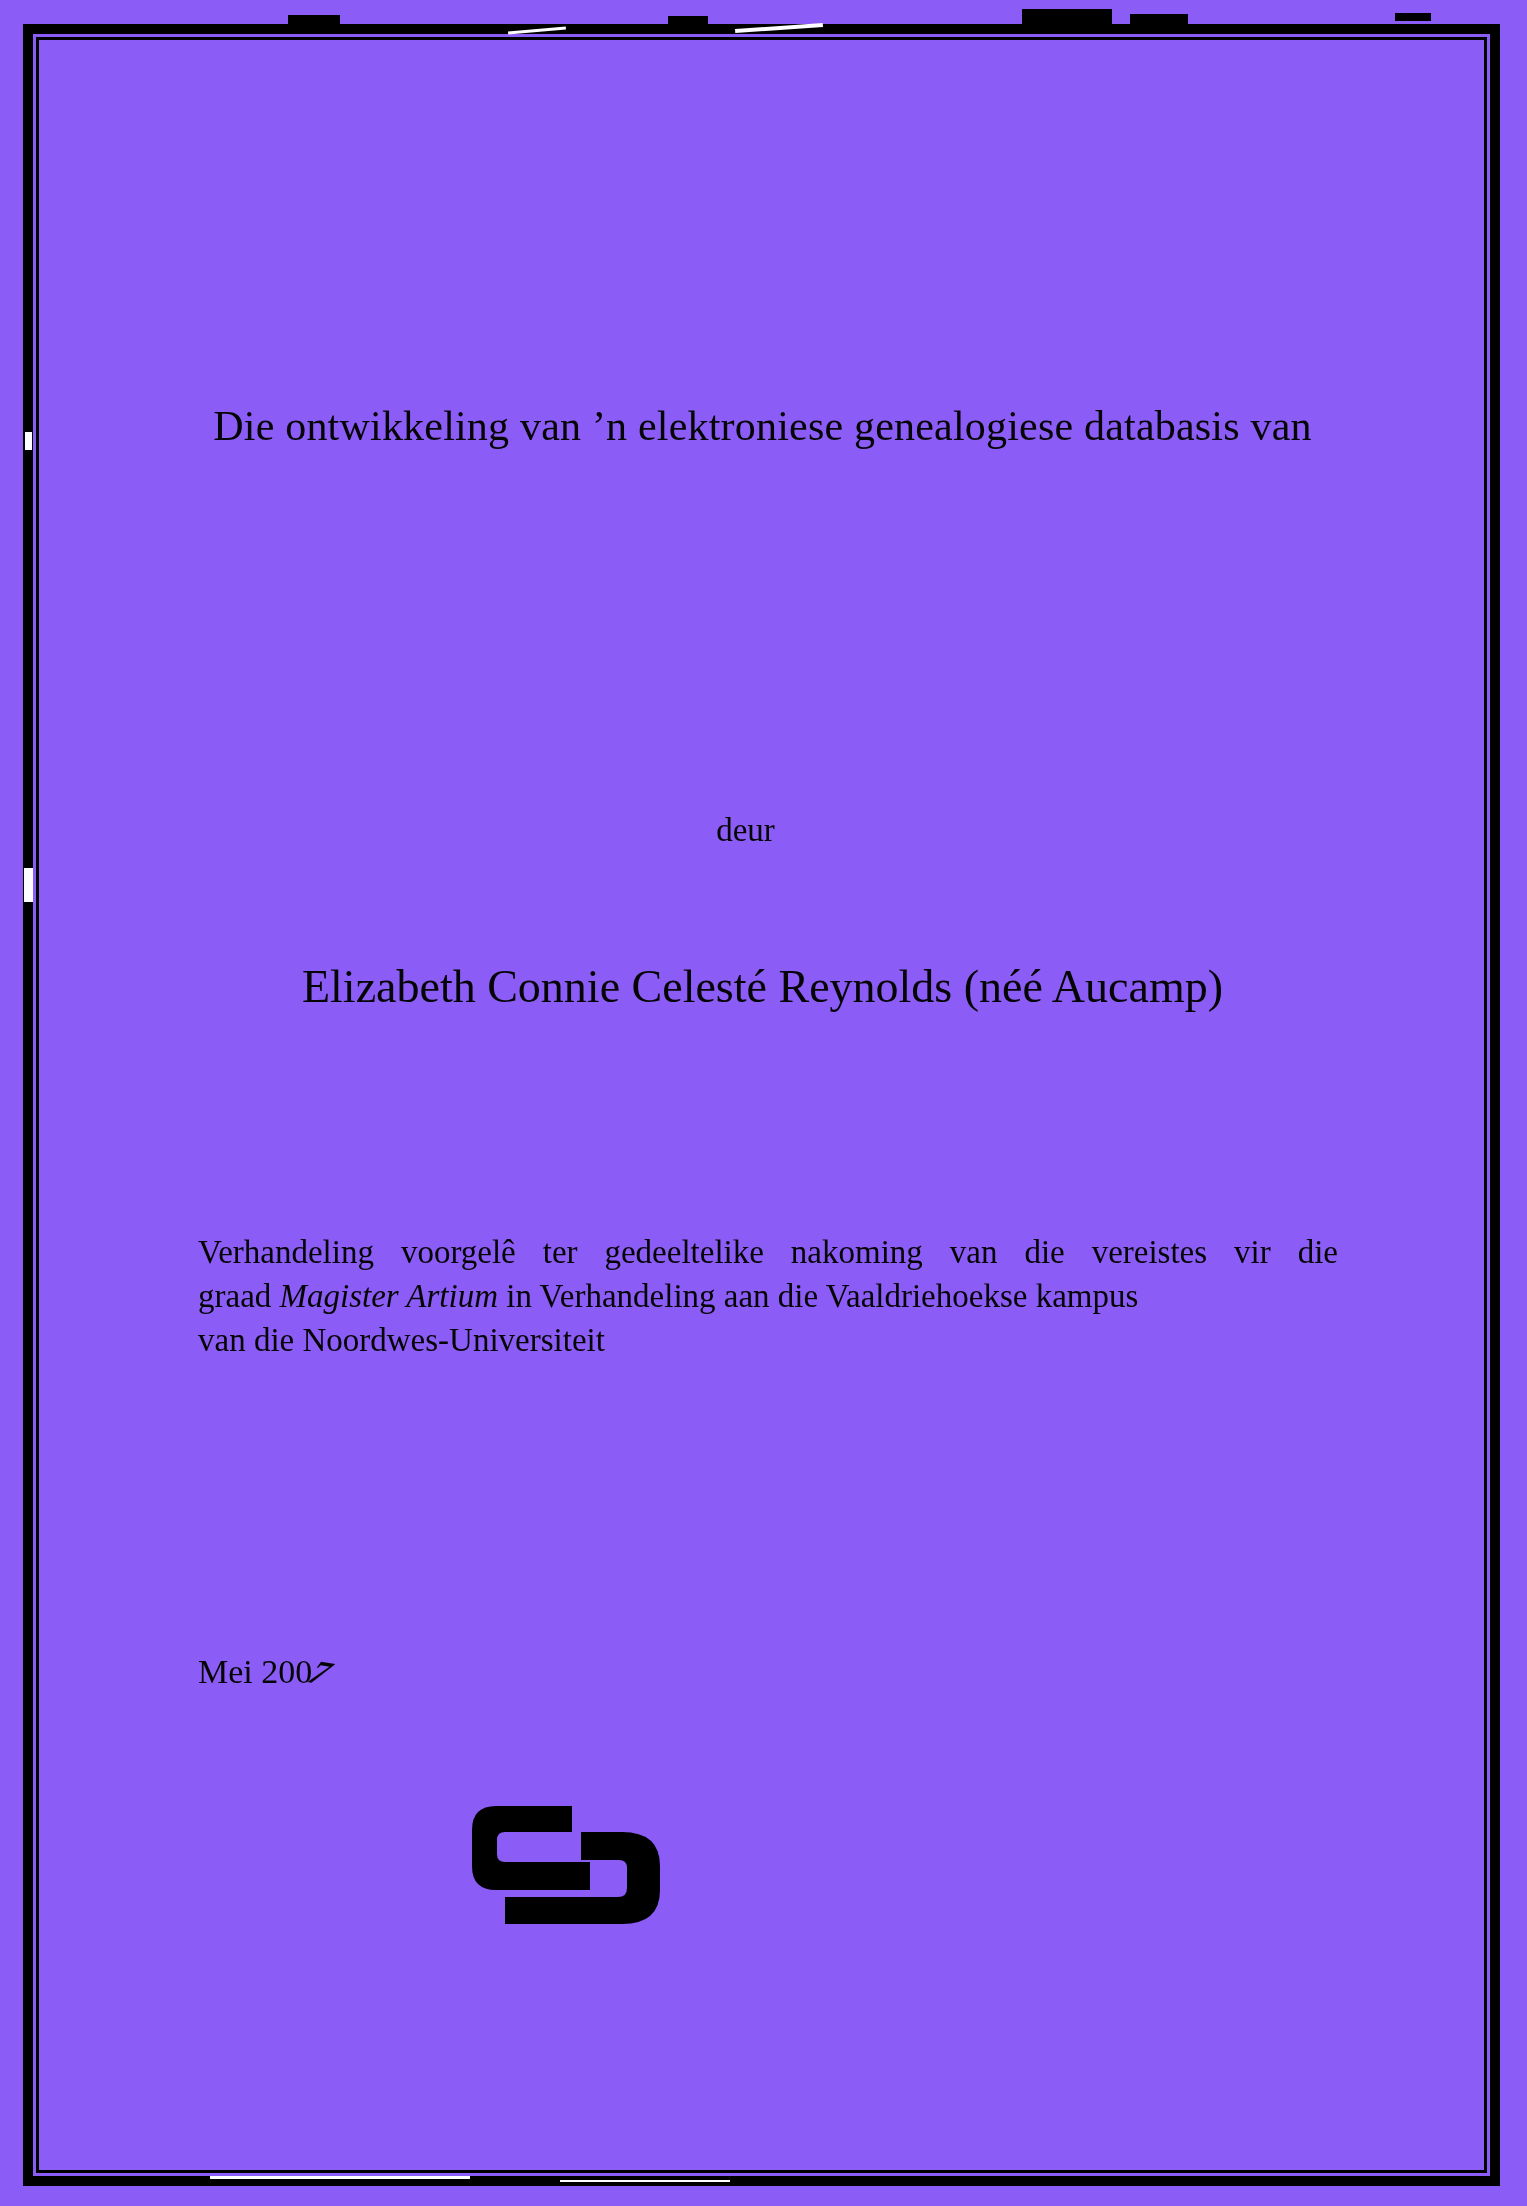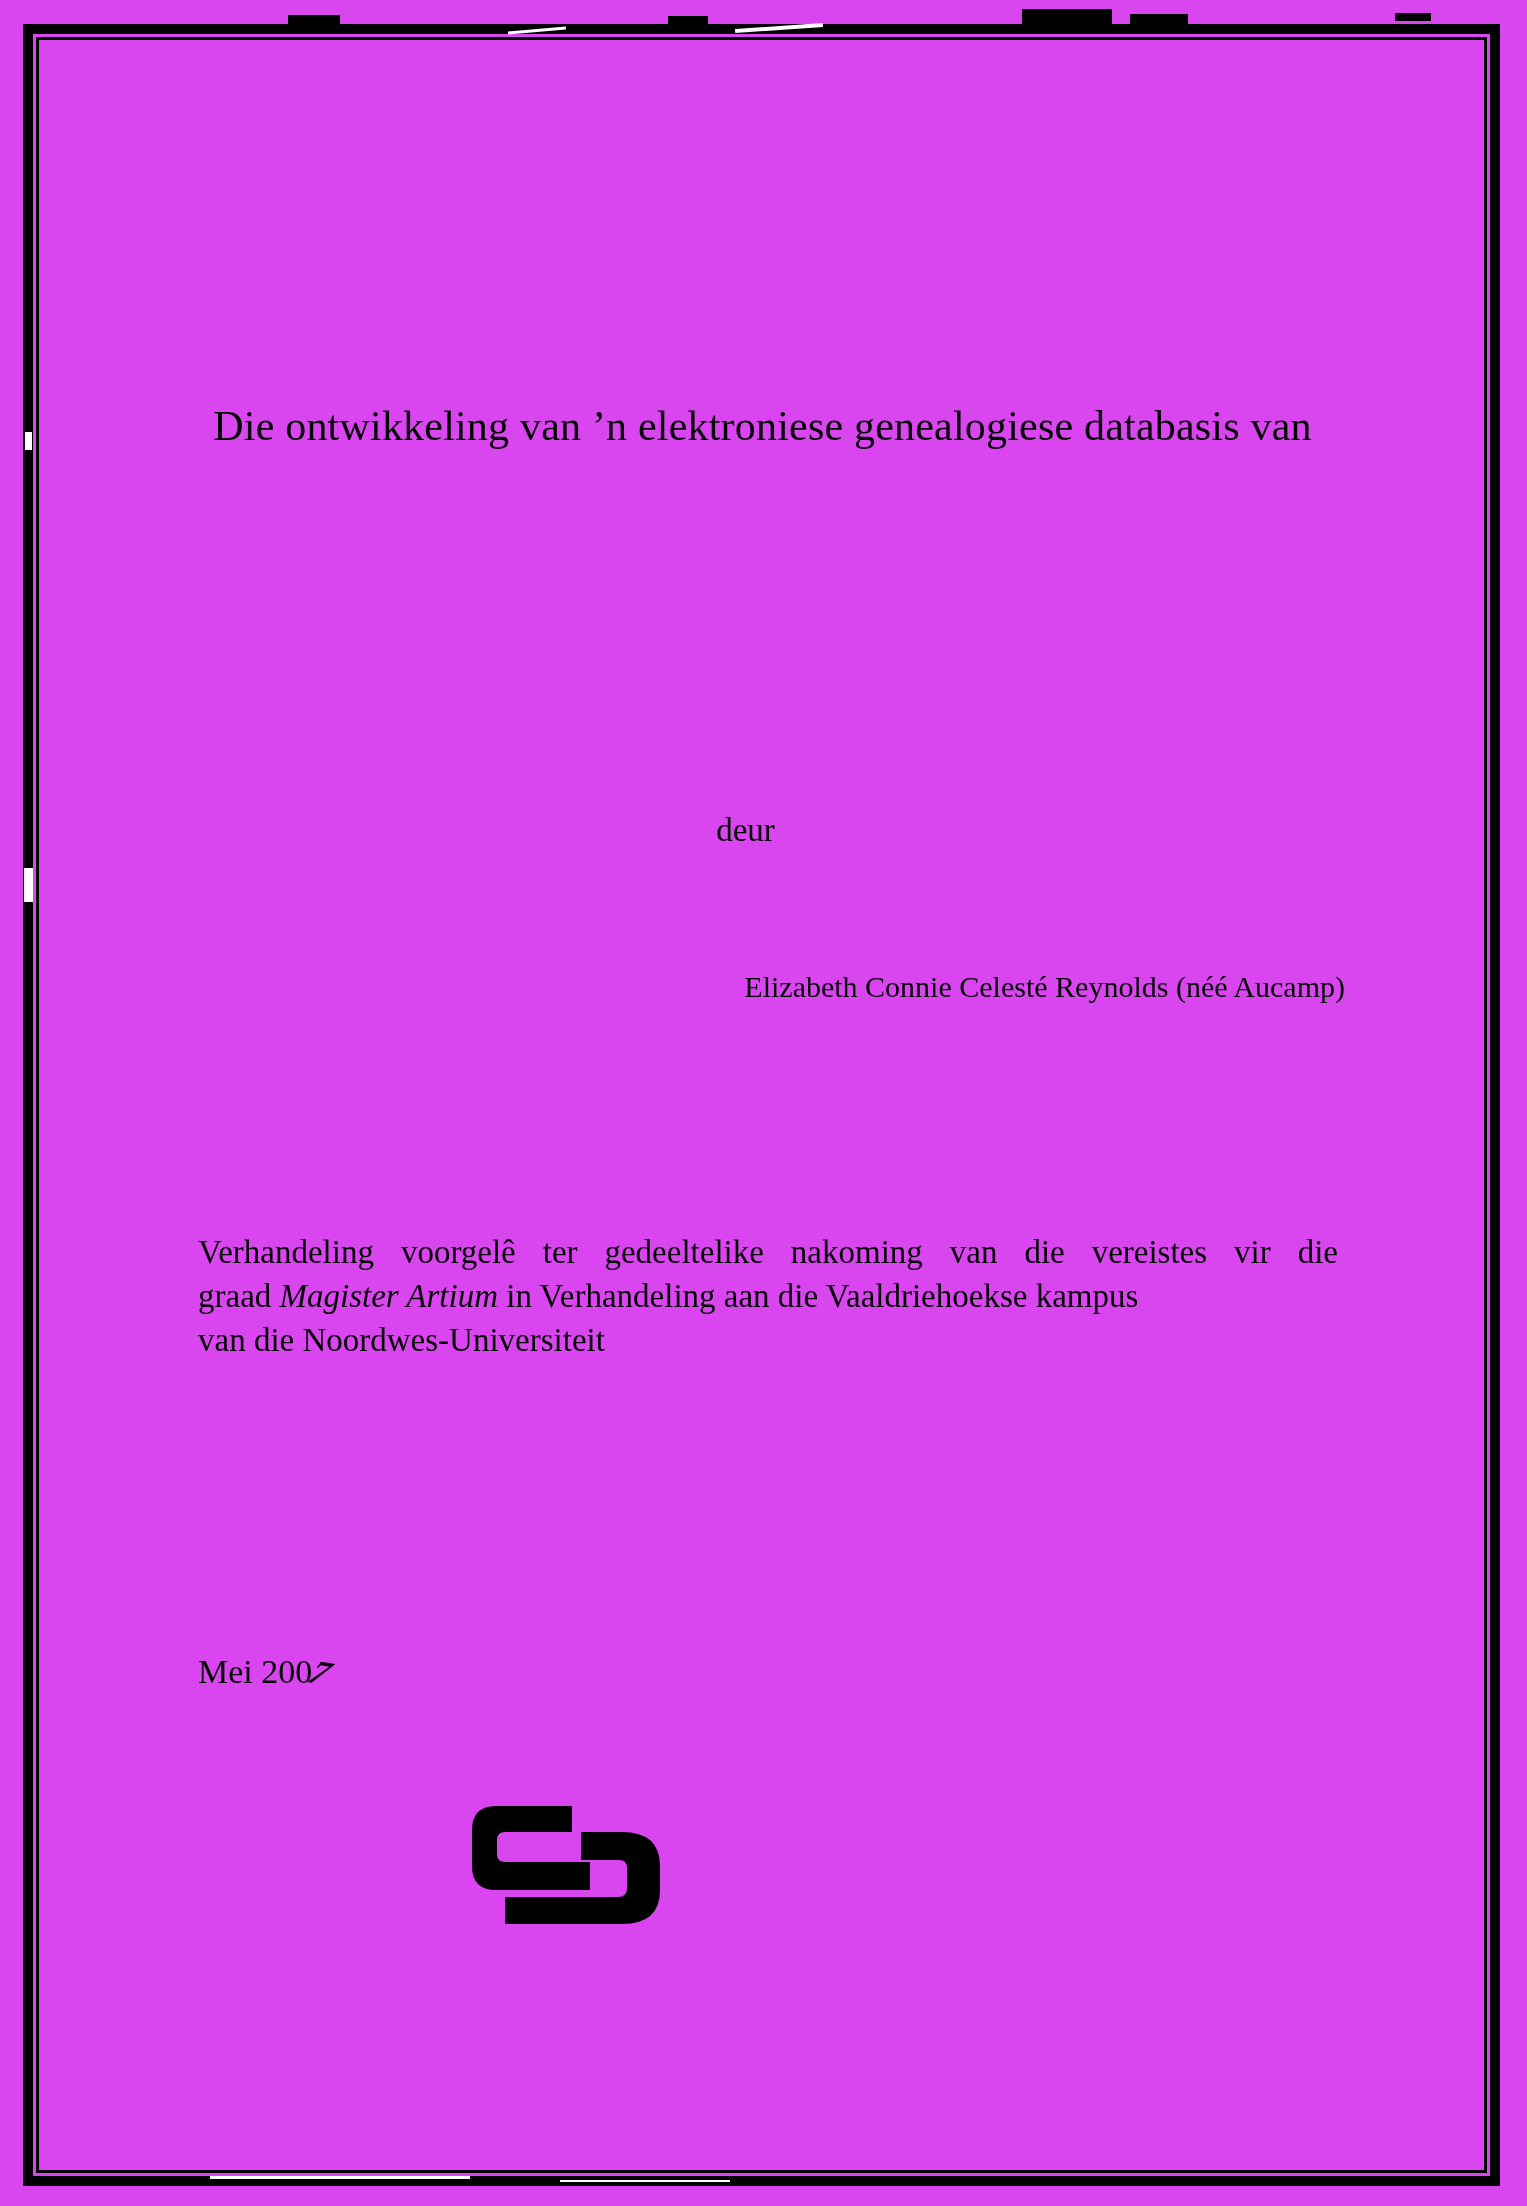--- a/index.html
+++ b/index.html
@@ -4,21 +4,21 @@
 <style>
   html, body {
     margin: 0;
     padding: 0;
     background: #ffffff;
   }
   .scan-page {
     position: relative;
     width: 1527px;
     height: 2206px;
-    background: #d946ef;
+    background: #8b5cf6;
     overflow: hidden;
     font-family: "Liberation Serif", serif;
     color: #050505;
   }
   
   .frame-outer {
     position: absolute;
     left: 23px;
     top: 24px;
     width: 1477px;
@@ -60,22 +60,22 @@
     width: 1165px;
     text-align: center;
     font-size: 33px;
     line-height: 40px;
   }
 
   .author-line {
     left: 180px;
     top: 964px;
     width: 1165px;
-    text-align: right;
-    font-size: 30px;
+    text-align: center;
+    font-size: 46px;
     line-height: 46px;
   }
 
   .degree-statement {
     left: 198px;
     top: 1222px;
     width: 1140px;
     font-size: 33px;
     line-height: 44px;
     white-space: normal;

